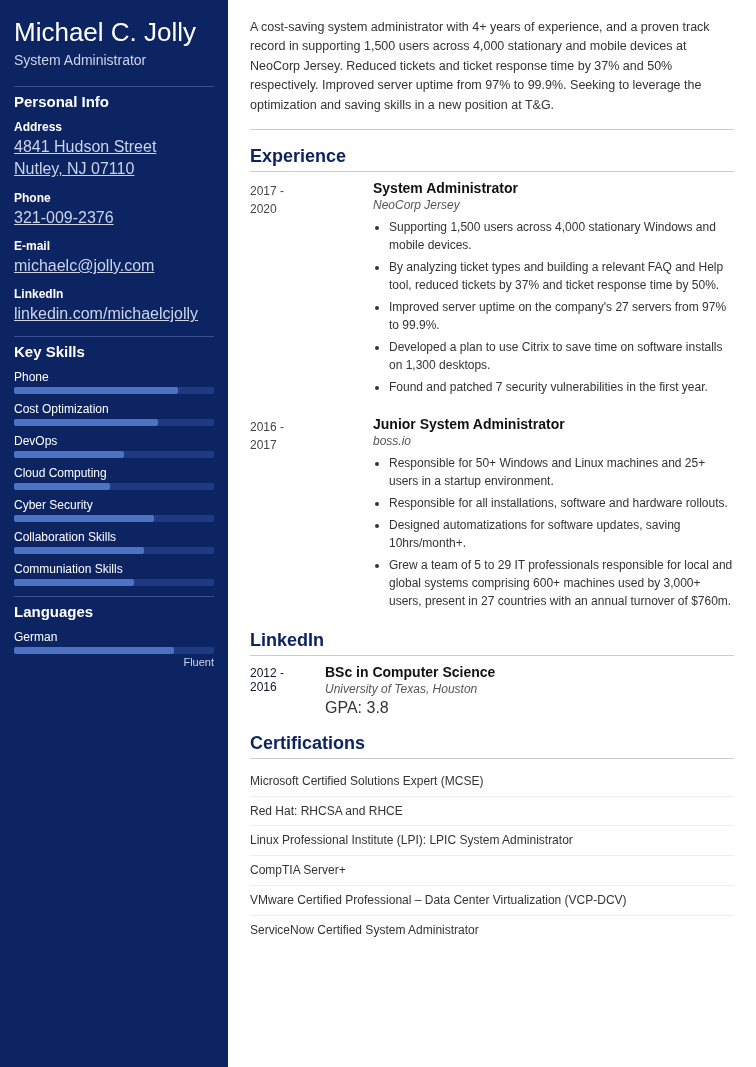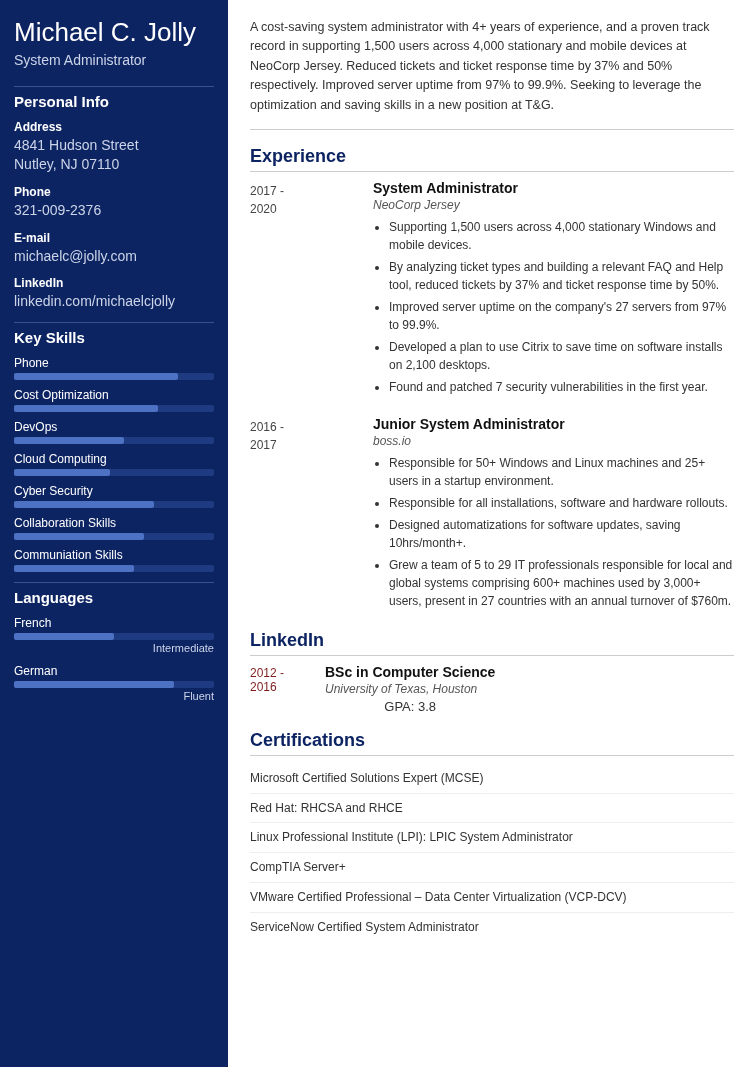--- a/index.html
+++ b/index.html
@@ -34,23 +34,24 @@
       margin-top: 10px;
       margin-bottom: 10px;
     }
     .info-label {
       font-weight: bold;
       font-size: 12px;
       margin-top: 10px;
       margin-bottom: 2px;
     }
     .info-value {
-      font-size: 14px;
+      font-size: 16px;
       color: #ccd4e8;
       line-height: 1.4;
+      text-decoration: underline;
     }
     .skill-name {
       font-size: 12px;
       margin-bottom: 3px;
       margin-top: 8px;
     }
     .skill-bar-bg {
       background: #1e3a80;
       height: 7px;
       width: 100%;
@@ -150,40 +151,39 @@
       margin-bottom: 4px;
     }
     .edu-entry {
       display: flex;
       margin-bottom: 10px;
     }
     .edu-dates {
       width: 75px;
       min-width: 75px;
       font-size: 12px;
-      color: #7f1d1d;
+      color: #0f172a;
       padding-top: 2px;
     }
     .edu-details {}
     .edu-degree {
       font-size: 14px;
       font-weight: bold;
       color: #111;
       margin-bottom: 2px;
     }
     .edu-school {
       font-size: 12px;
       font-style: italic;
       color: #555;
       margin-bottom: 3px;
     }
     .edu-gpa {
-      font-size: 13px;
+      font-size: 16px;
       color: #333;
-      text-align: center;
     }
     .cert-list {
       list-style: none;
       padding: 0;
       margin: 0;
     }
     .cert-list li {
       font-size: 12px;
       color: #333;
       padding: 6px 0;
@@ -258,27 +258,20 @@
       <div class="skill-name">Communiation Skills</div>
       <div class="skill-bar-bg">
         <div class="skill-bar-fill" style="width:60%"></div>
       </div>
     </div>
       </div>
 
     <div class="sidebar-section-title">Languages</div>
 
     <div id="languages-container">
-        <div>
-      <div class="lang-name">French</div>
-      <div class="lang-bar-bg">
-        <div class="lang-bar-fill" style="width:50%"></div>
-      </div>
-      <div class="lang-level">Intermediate</div>
-    </div>
         <div>
       <div class="lang-name">German</div>
       <div class="lang-bar-bg">
         <div class="lang-bar-fill" style="width:80%"></div>
       </div>
       <div class="lang-level">Fluent</div>
     </div>
       </div>
   </div>
 
@@ -291,21 +284,21 @@
       <div id="experience-container">
           <div class="exp-entry">
       <div class="exp-dates">2017 -<br>2020</div>
       <div class="exp-details">
         <div class="exp-job-title">System Administrator</div>
         <div class="exp-company">NeoCorp Jersey</div>
         <ul class="exp-bullets">
                 <li>Supporting 1,500 users across 4,000 stationary Windows and mobile devices.</li>
                 <li>By analyzing ticket types and building a relevant FAQ and Help tool, reduced tickets by 37% and ticket response time by 50%.</li>
                 <li>Improved server uptime on the company's 27 servers from 97% to 99.9%.</li>
-                <li>Developed a plan to use Citrix to save time on software installs on 2,100 desktops.</li>
+                <li>Developed a plan to use Citrix to save time on software installs on 1,300 desktops.</li>
                 <li>Found and patched 7 security vulnerabilities in the first year.</li>
               </ul>
       </div>
     </div>
           <div class="exp-entry">
       <div class="exp-dates">2016 -<br>2017</div>
       <div class="exp-details">
         <div class="exp-job-title">Junior System Administrator</div>
         <div class="exp-company">boss.io</div>
         <ul class="exp-bullets">

